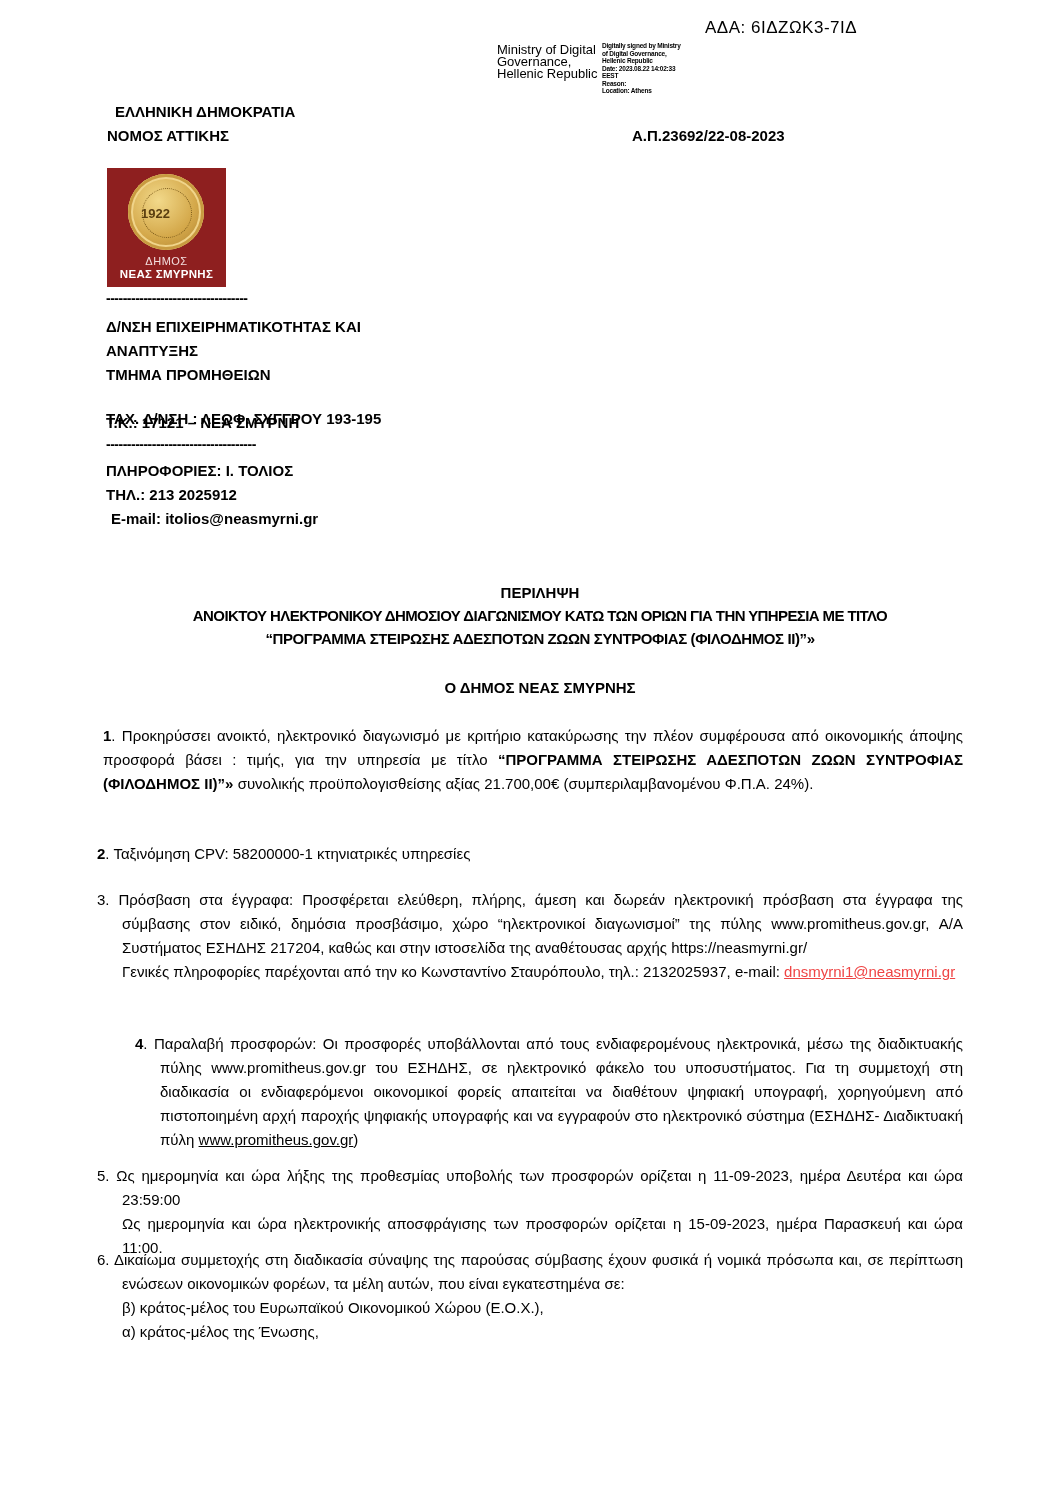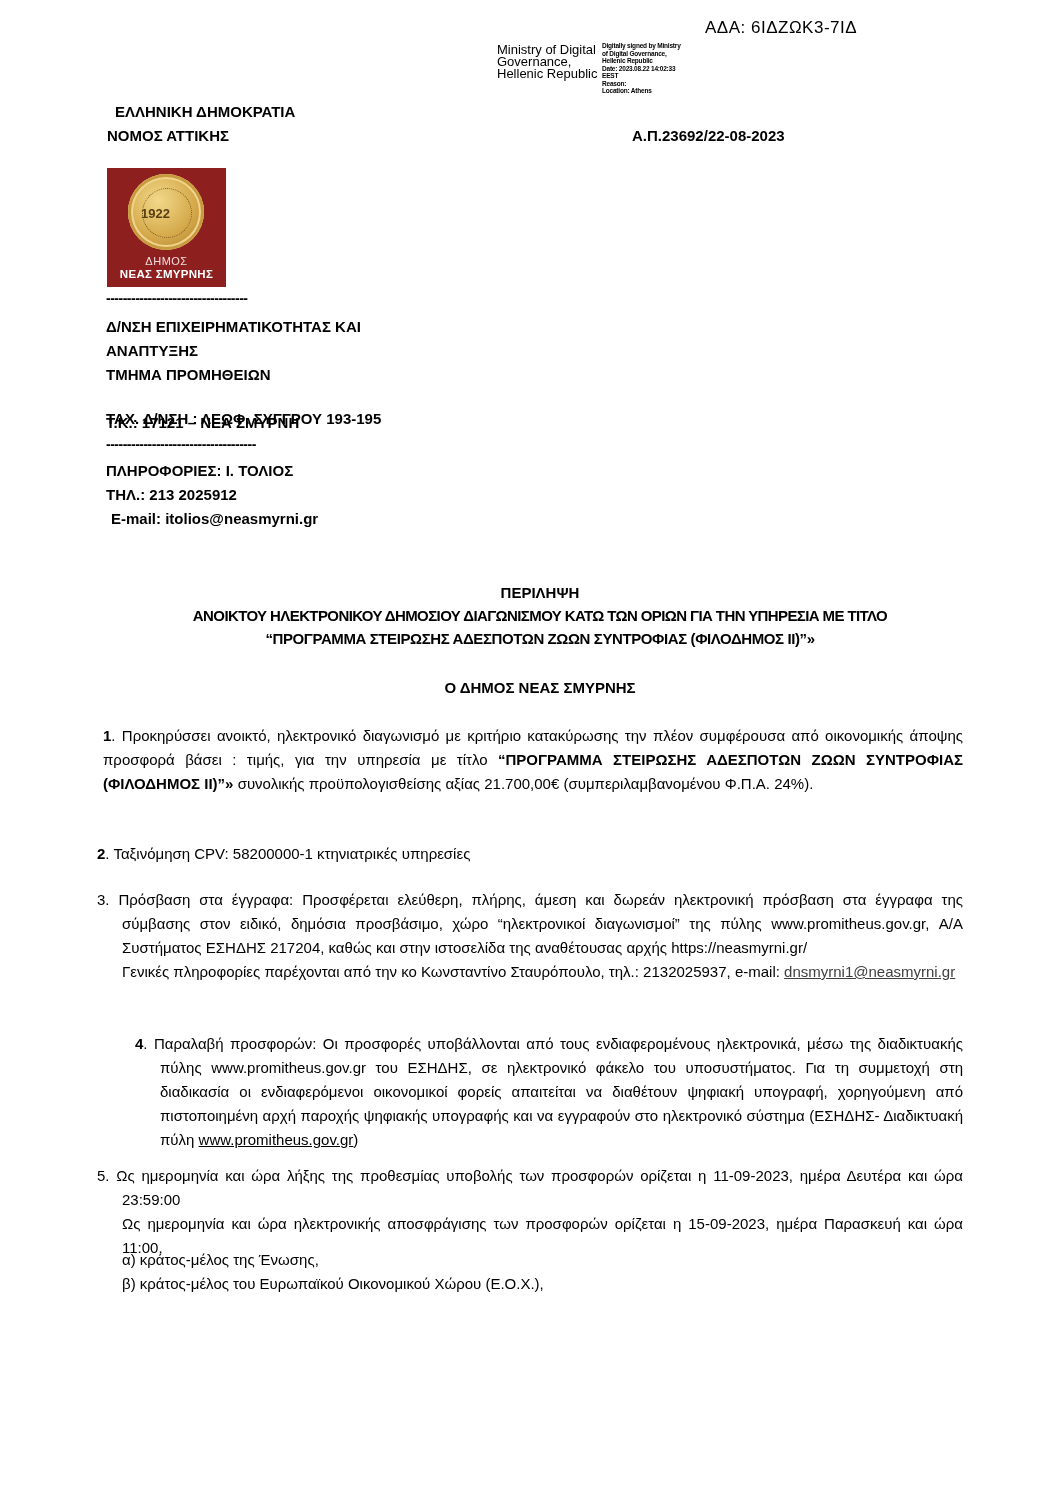--- a/index.html
+++ b/index.html
@@ -19,21 +19,21 @@
                   border:1px dotted #7a5a1a; }
     .logo .coin-year { position:absolute; left:0; width:55px; top:32px; text-align:center; font-size:13px; color:#5a3e10; font-weight:bold; }
     .logo .l1 { position:absolute; left:0; width:119px; top:87px; text-align:center; color:#f3dede; font-size:11px; letter-spacing:0.5px; }
     .logo .l2 { position:absolute; left:0; width:119px; top:100px; text-align:center; color:#fff; font-size:11.5px; font-weight:bold; letter-spacing:0.3px; }
     .dash { font-size:14px; font-weight:bold; letter-spacing:-0.5px; white-space:nowrap; overflow:hidden; }
     .center { text-align:center; }
     .title { left:100px; width:880px; font-size:15px; font-weight:bold; line-height:24px; }
     .para { font-size:15px; line-height:24px; text-align:justify; }
     .item { left:97px; width:866px; }
     .ind { padding-left:25px; }
-    a.link { color:#404040; text-decoration:underline; }
+    a.link { color:#ef4444; text-decoration:underline; }
     .u { text-decoration:underline; }
   </style>
 </head>
 <body>
 
 <div class="abs ada">ΑΔΑ: 6ΙΔΖΩΚ3-7ΙΔ</div>
 
 <div class="abs sig-org">
   <div>Ministry of Digital</div>
   <div>Governance,</div>
@@ -103,15 +103,18 @@
 </div>
 
 <div class="abs para item" style="top:1152px;margin-top:12px;">
   <div style="padding-left:25px; text-indent:-25px;">
     <span>5</span><span>. Ως ημερομηνία και ώρα λήξης της προθεσμίας υποβολής των προσφορών ορίζεται η 11-09-2023, ημέρα Δευτέρα και ώρα 23:59:00</span>
   </div>
   <div class="ind">Ως ημερομηνία και ώρα ηλεκτρονικής αποσφράγισης των προσφορών ορίζεται η 15-09-2023, ημέρα Παρασκευή και ώρα 11:00.</div>
 </div>
 
 <div class="abs para item" style="top:1248px;">
+  <div style="padding-left:25px; text-indent:-25px;">
+    <span>6</span><span>. Δικαίωμα συμμετοχής στη διαδικασία σύναψης της παρούσας σύμβασης έχουν φυσικά ή νομικά πρόσωπα και, σε περίπτωση ενώσεων οικονομικών φορέων, τα μέλη αυτών, που είναι εγκατεστημένα σε:</span>
+  </div>
+  <div class="ind" style="text-align:left;">β) κράτος-μέλος του Ευρωπαϊκού Οικονομικού Χώρου (Ε.Ο.Χ.),</div>
   <div class="ind" style="text-align:left;">α) κράτος-μέλος της Ένωσης,</div>
-  <div class="ind" style="text-align:left;">β) κράτος-μέλος του Ευρωπαϊκού Οικονομικού Χώρου (Ε.Ο.Χ.),</div>
 </div>
 
 </body></html>

